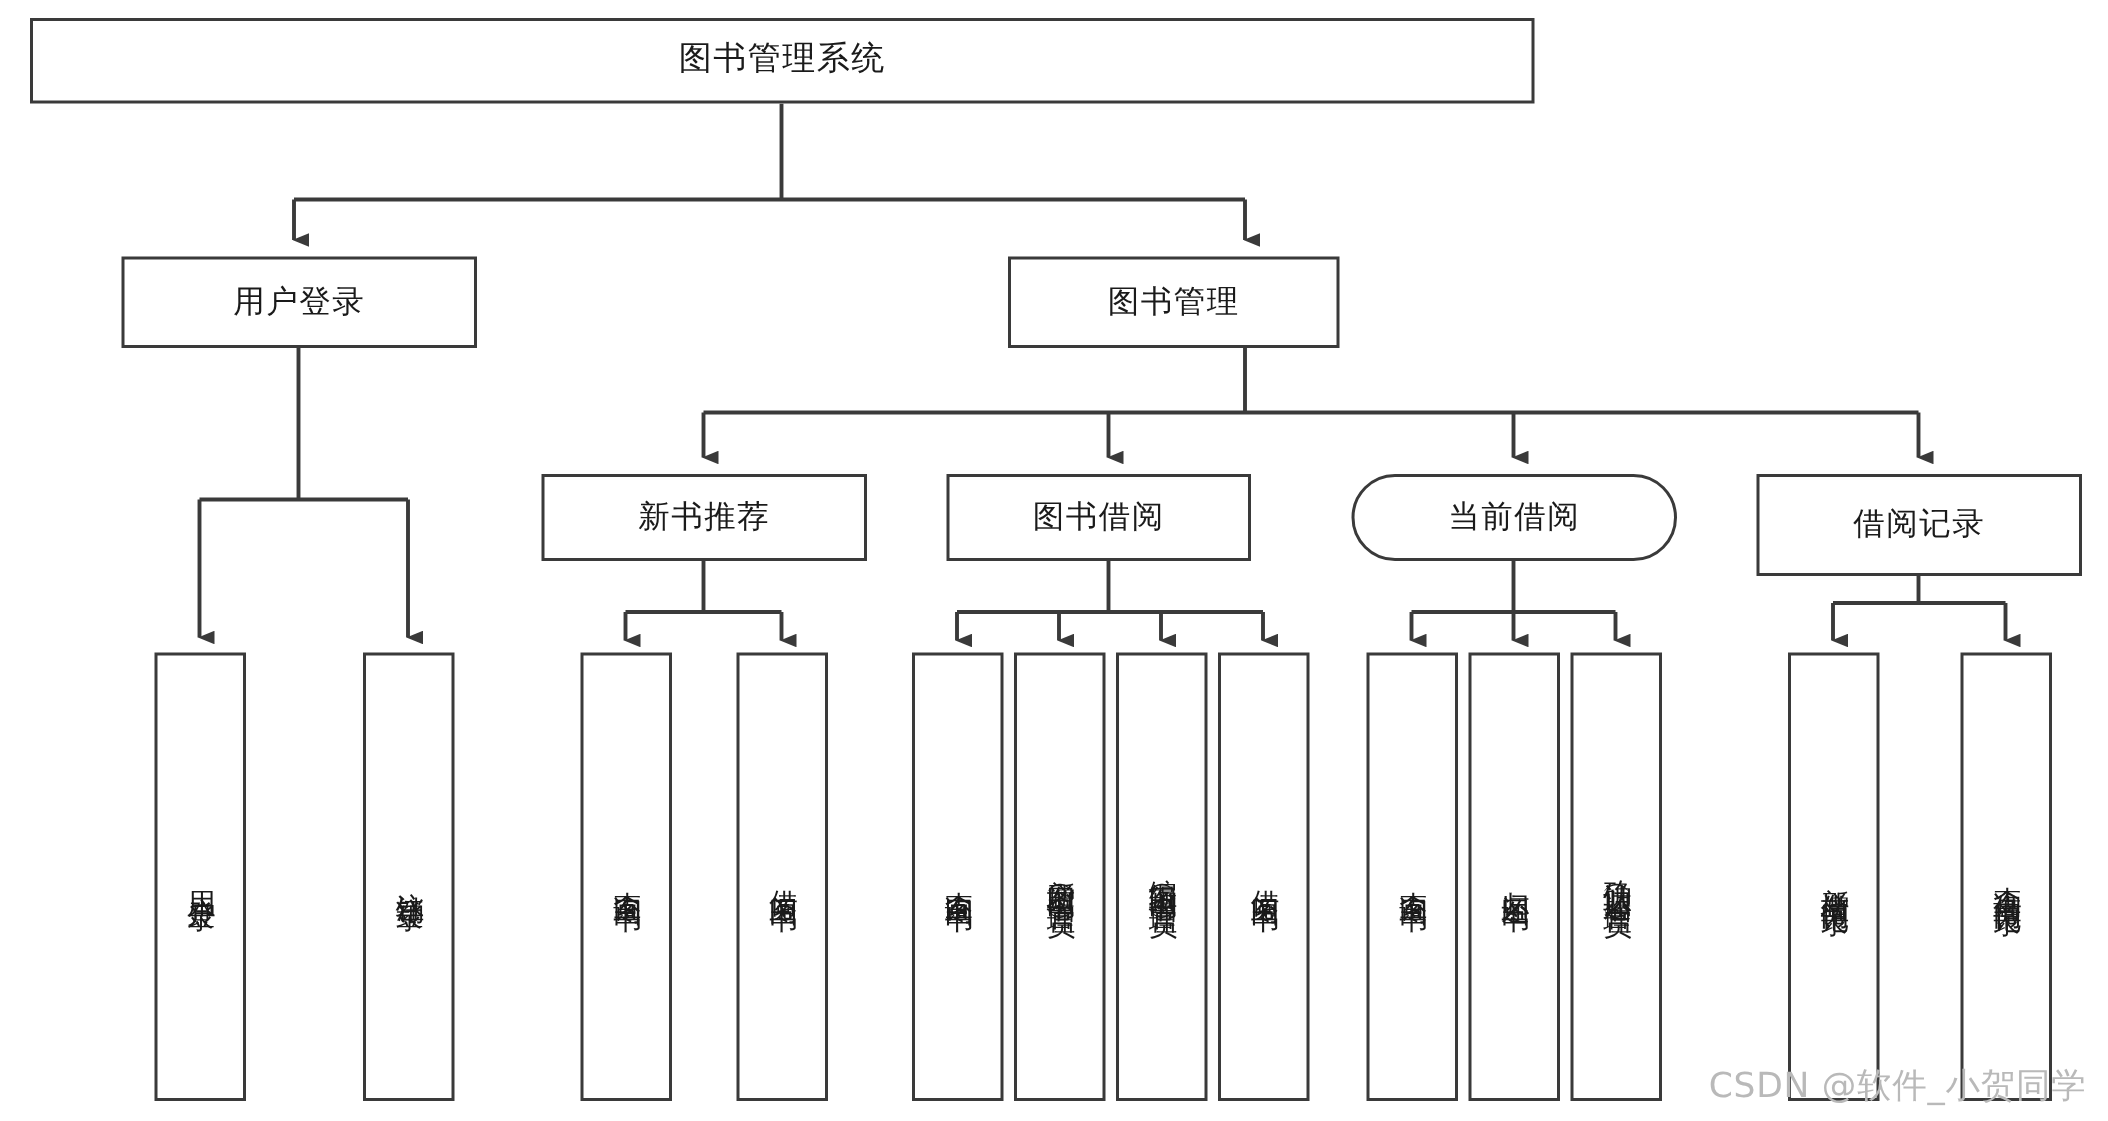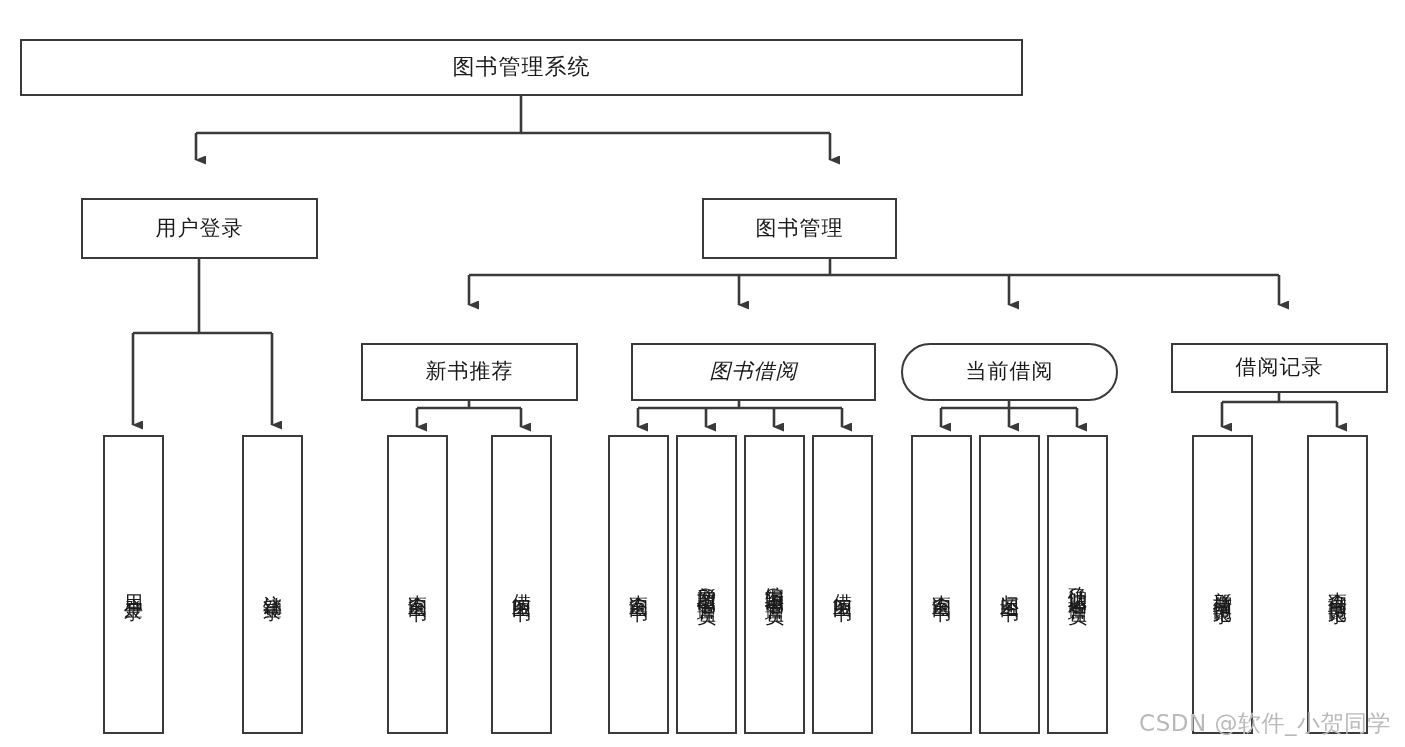--- a/index.html
+++ b/index.html
@@ -34,21 +34,20 @@
     align-items: center;
     justify-content: center;
     color: #1a1a1a;
     z-index: 3;
   }
   .node-h {
     font-size: 21px;
     letter-spacing: 1px;
     line-height: 1.2;
     white-space: nowrap;
-    margin-top: 27px;
   }
   .node-root {
     font-size: 22px;
   }
   .node-v {
     font-size: 19px;
     writing-mode: vertical-rl;
     text-orientation: upright;
     letter-spacing: 3px;
     line-height: 1.25;
@@ -130,34 +129,34 @@
     </g>
   </svg>
 
   <div class="node node-h node-root" style="left:20px; top:12px; width:1003px; height:57px;">
     <span>图书管理系统</span>
   </div>
 
   <div class="node node-h" style="left:81px; top:171px; width:237px; height:61px;">
     <span>用户登录</span>
   </div>
-  <div class="node node-h" style="left:702px; top:171px; width:195px; height:61px;">
+  <div class="node node-h" style="left:672px; top:171px; width:221px; height:61px;">
     <span>图书管理</span>
   </div>
 
   <div class="node node-h" style="left:361px; top:316px; width:217px; height:58px;justify-content:center;">
     <span>新书推荐</span>
   </div>
-  <div class="node node-h" style="left:631px; top:316px; width:245px; height:58px;font-style:italic;">
+  <div class="node node-h" style="left:631px; top:316px; width:203px; height:58px;">
     <span>图书借阅</span>
   </div>
   <div class="node node-h" style="left:901px; top:316px; width:217px; height:58px;border-radius:29px;">
     <span>当前借阅</span>
   </div>
-  <div class="node node-h" style="left:1171px; top:316px; width:217px; height:50px;">
+  <div class="node node-h" style="left:1171px; top:316px; width:217px; height:68px;">
     <span>借阅记录</span>
   </div>
 
   <div class="node node-v" style="left:103px; top:435px; width:61px; height:299px;">
     <span class="vlabel">用户登录</span>
   </div>
   <div class="node node-v" style="left:242px; top:435px; width:61px; height:299px;">
     <span class="vlabel">注销登录</span>
   </div>
 

